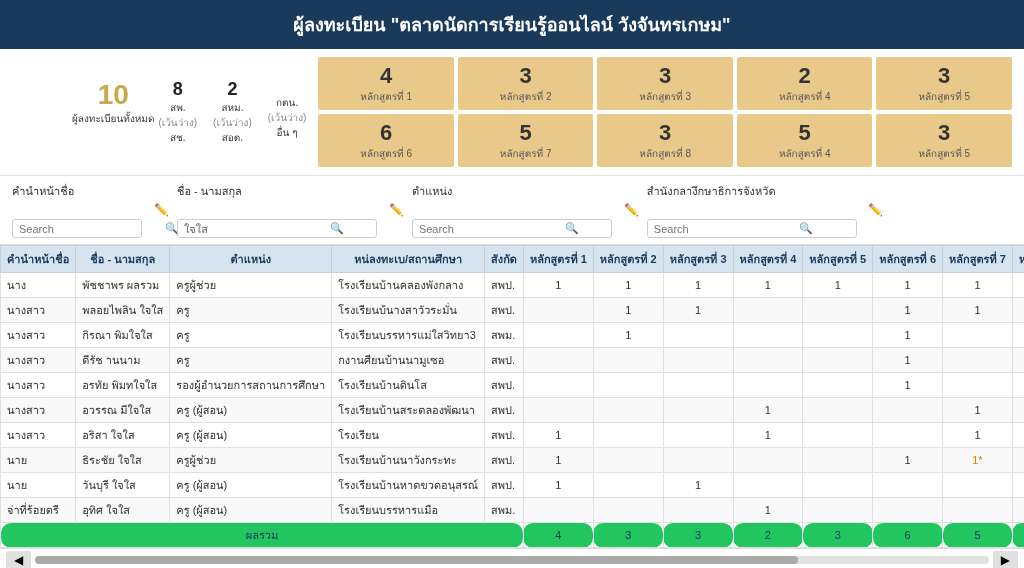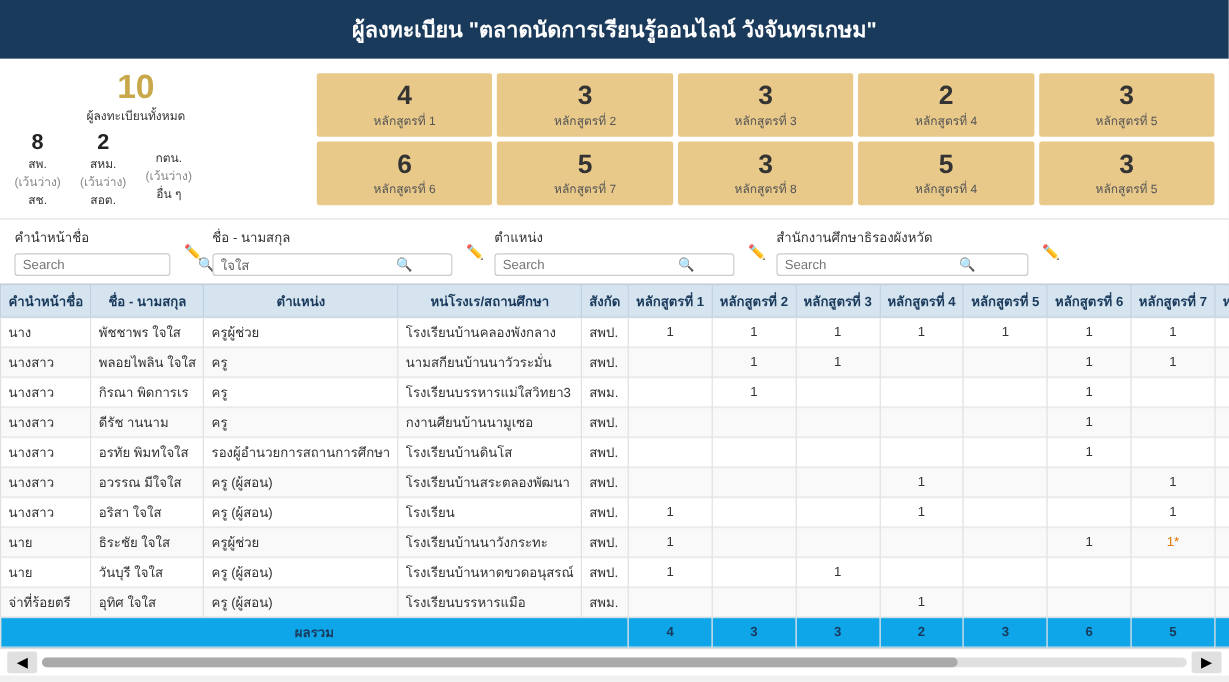--- a/index.html
+++ b/index.html
@@ -21,21 +21,21 @@
     }
     .stats-area {
       background: white;
       padding: 8px 12px;
       display: flex;
       align-items: center;
       gap: 12px;
     }
     .left-stats {
       display: flex;
-      flex-direction: column;
+      flex-direction: row;
       align-items: flex-start;
       gap: 4px;
       min-width: 240px;
     }
     .left-stats-row {
       display: flex;
       align-items: baseline;
       gap: 16px;
     }
     .big-num {
@@ -104,20 +104,21 @@
       color: #333;
       font-weight: 500;
     }
     .filter-input-wrap {
       display: flex;
       align-items: center;
       border: 1px solid #ccc;
       border-radius: 3px;
       background: white;
       padding: 2px 6px;
+      margin-top: 15px;
     }
     .filter-input-wrap input {
       border: none;
       outline: none;
       font-size: 11px;
       color: #666;
       background: transparent;
     }
     .filter-icon {
       color: #999;
@@ -157,23 +158,24 @@
     td {
       padding: 3px 6px;
       border: 1px solid #e0e0e0;
       color: #333;
       white-space: nowrap;
     }
     tr:nth-child(even) td { background: #f9f9f9; }
     .td-center { text-align: center; }
     .highlight-orange { color: #e07800; }
     .footer-row td {
-      background: #0ea5e9;
-      font-weight: bold;
+      background: #22c55e;
+      font-weight: normal;
       color: #1a3a5c;
+      border-radius: 10px;
     }
     .scroll-hint {
       background: white;
       padding: 2px 6px;
       display: flex;
       justify-content: space-between;
       align-items: center;
       border-top: 1px solid #ddd;
     }
     .scroll-btn {
@@ -256,82 +258,82 @@
   <div class="filter-group filter-group-medium">
     <span class="filter-label">ตำแหน่ง</span>
     <div class="filter-input-wrap">
       <input type="text" placeholder="Search" style="">
       <span class="filter-icon">🔍</span>
     </div>
   </div>
   <span class="filter-edit-icon">✏️</span>
 
   <div class="filter-group filter-group-large">
-    <span class="filter-label">สำนักงานศึกษาธิรองผังหวัด</span>
+    <span class="filter-label">สำนังกลางึกษาธิการจังหวัด</span>
     <div class="filter-input-wrap">
       <input type="text" placeholder="Search" style="">
       <span class="filter-icon">🔍</span>
     </div>
   </div>
   <span class="filter-edit-icon">✏️</span>
 </div>
 
 <div class="table-wrapper">
   <table id="main-table">
     <thead id="table-head">
         <tr>
           <th>คำนำหน้าชื่อ</th>
           <th>ชื่อ - นามสกุล</th>
           <th>ตำแหน่ง</th>
-          <th>หน่โรงเร/สถานศึกษา</th>
+          <th>หน่ลงทะเบ/สถานศึกษา</th>
           <th>สังกัด</th>
           <th>หลักสูตรที่ 1</th>
           <th>หลักสูตรที่ 2</th>
           <th>หลักสูตรที่ 3</th>
           <th>หลักสูตรที่ 4</th>
           <th>หลักสูตรที่ 5</th>
           <th>หลักสูตรที่ 6</th>
           <th>หลักสูตรที่ 7</th>
           <th>หลักสูตรที่ 8</th>
         </tr>
       </thead>
     <tbody id="table-body">
         <tr>
           <td>นาง</td>
-          <td>พัชชาพร ใจใส</td>
+          <td>พัชชาพร ผลรวม</td>
           <td>ครูผู้ช่วย</td>
           <td>โรงเรียนบ้านคลองพังกลาง</td>
           <td>สพป.</td>
           <td class="td-center">1</td>
           <td class="td-center">1</td>
           <td class="td-center">1</td>
           <td class="td-center">1</td>
           <td class="td-center">1</td>
           <td class="td-center">1</td>
           <td class="td-center">1</td>
           <td class="td-center">1</td>
         </tr>
         <tr>
           <td>นางสาว</td>
           <td>พลอยไพลิน ใจใส</td>
           <td>ครู</td>
-          <td>นามสกียนบ้านนาวัวระมั่น</td>
-          <td>สพป.</td>
-          <td class="td-center"></td>
-          <td class="td-center">1</td>
-          <td class="td-center">1</td>
-          <td class="td-center"></td>
-          <td class="td-center"></td>
-          <td class="td-center">1</td>
-          <td class="td-center">1</td>
-          <td class="td-center"></td>
-        </tr>
-        <tr>
-          <td>นางสาว</td>
-          <td>กิรณา พิดการเร</td>
+          <td>โรงเรียนบ้นางสาวัวระมั่น</td>
+          <td>สพป.</td>
+          <td class="td-center"></td>
+          <td class="td-center">1</td>
+          <td class="td-center">1</td>
+          <td class="td-center"></td>
+          <td class="td-center"></td>
+          <td class="td-center">1</td>
+          <td class="td-center">1</td>
+          <td class="td-center"></td>
+        </tr>
+        <tr>
+          <td>นางสาว</td>
+          <td>กิรณา พิมใจใส</td>
           <td>ครู</td>
           <td>โรงเรียนบรรหารแม่ใสวิทยา3</td>
           <td>สพม.</td>
           <td class="td-center"></td>
           <td class="td-center">1</td>
           <td class="td-center"></td>
           <td class="td-center"></td>
           <td class="td-center"></td>
           <td class="td-center">1</td>
           <td class="td-center"></td>

